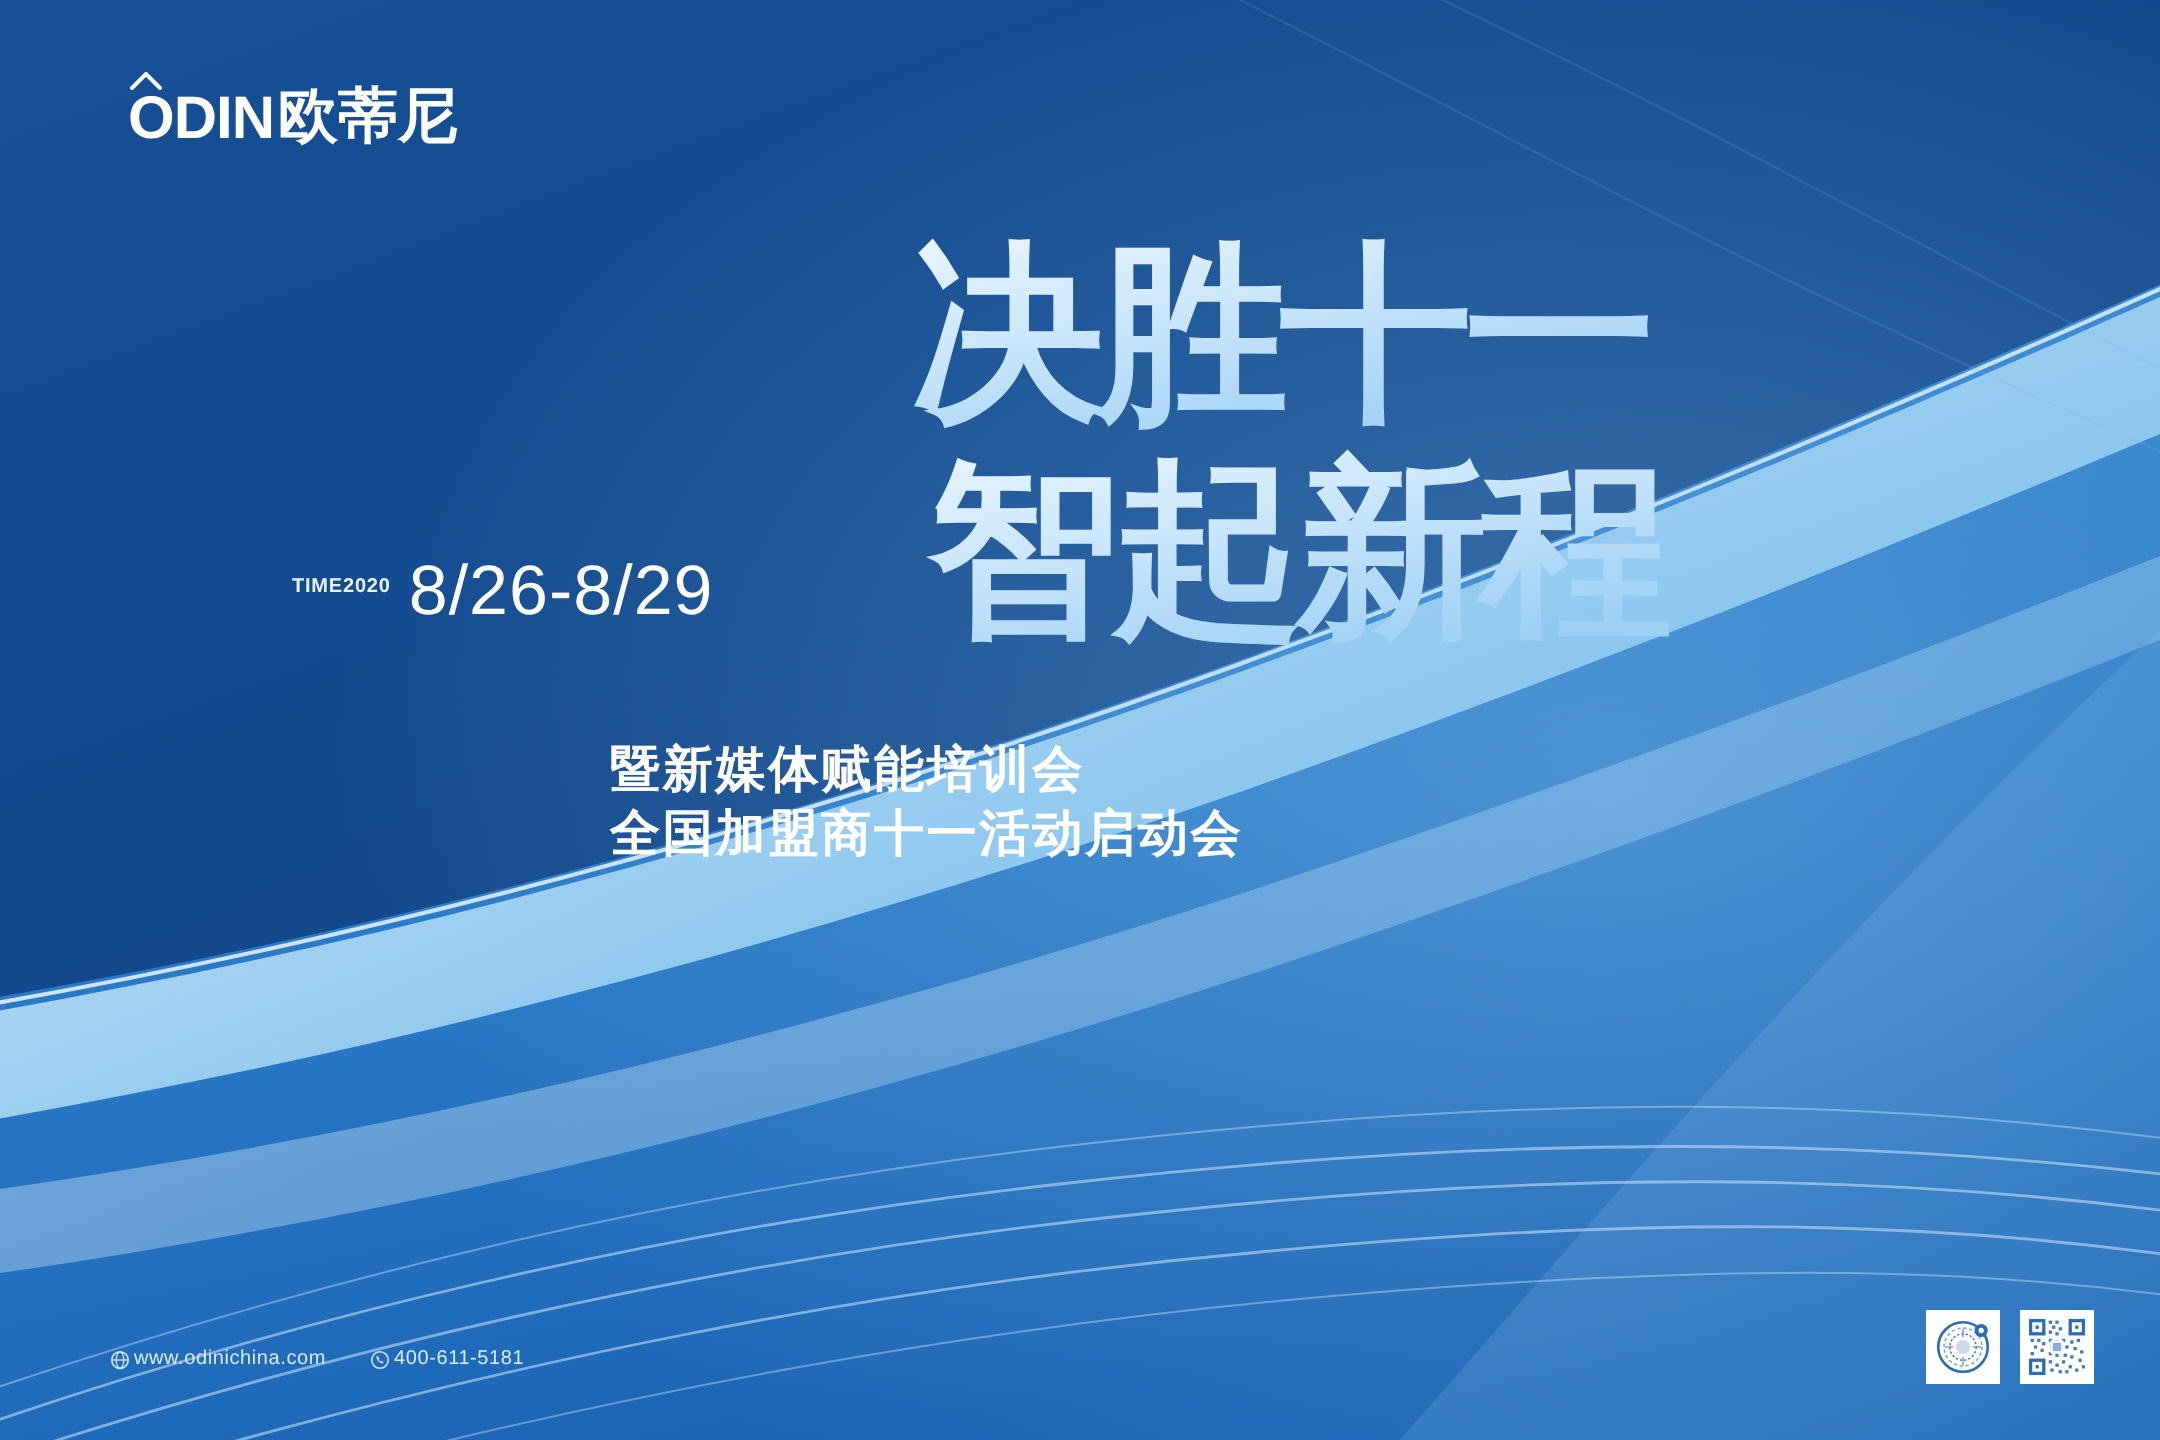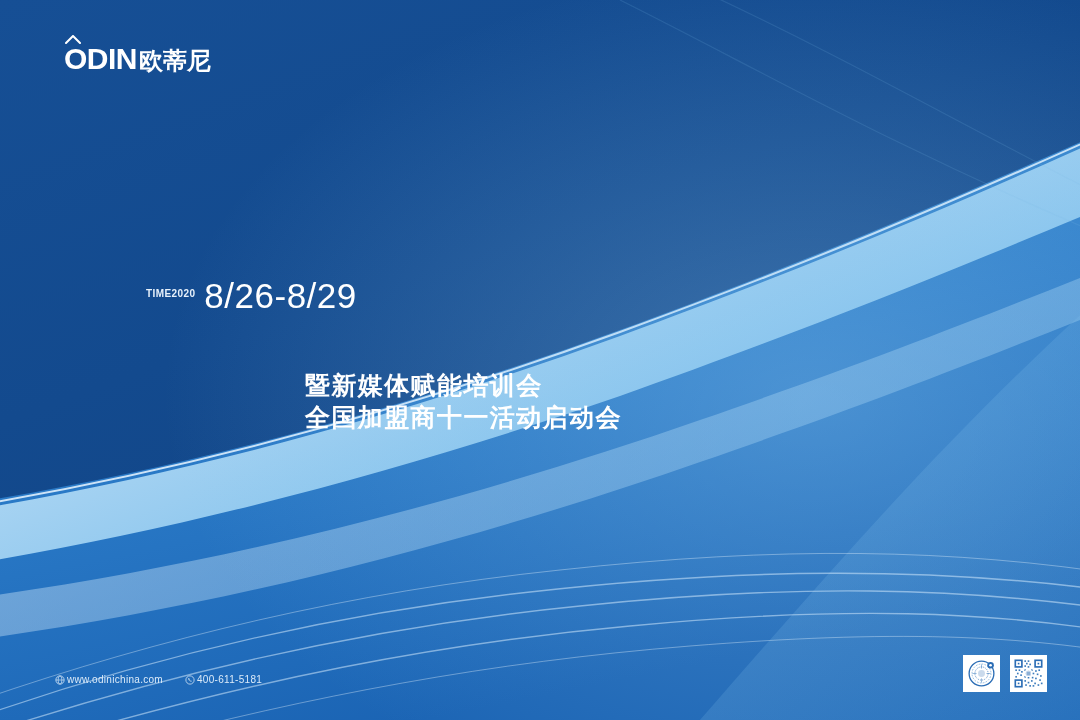--- a/index.html
+++ b/index.html
@@ -51,21 +51,21 @@
   }
   .logo-hat {
     position: absolute;
     left: 1px;
     top: -9px;
     width: 16px;
     height: 9px;
     pointer-events: none;
   }
   .logo-cn {
-    font-size: 24px;
+    font-size: 30px;
     font-weight: 700;
     line-height: 1;
     letter-spacing: 0px;
     padding-bottom: 1px;
   }
 
   
   .headline {
     position: absolute;
     left: 450px;
@@ -266,20 +266,33 @@
   <div class="logo">
     <span class="logo-mark">
       <svg class="logo-hat" viewBox="0 0 16 9">
         <path d="M1 8 L8 1 L15 8" fill="none" stroke="#ffffff" stroke-width="2" stroke-linecap="round" stroke-linejoin="round"></path>
       </svg>
       <span>ODIN</span>
     </span>
     <span class="logo-cn">欧蒂尼</span>
   </div>
 
+  <div class="headline">
+    <svg viewBox="0 0 460 220">
+      <defs>
+        <linearGradient id="inkGrad" x1="0" y1="0" x2="0.6" y2="1">
+          <stop offset="0%" stop-color="#e9f6ff"></stop>
+          <stop offset="45%" stop-color="#cbe6fb"></stop>
+          <stop offset="100%" stop-color="#9ed0f5"></stop>
+        </linearGradient>
+      </defs>
+      <text class="callig-line" x="6" y="82" font-size="96" fill="url(#inkGrad)" letter-spacing="-4">决胜十一</text>
+      <text class="callig-line" x="14" y="190" font-size="96" fill="url(#inkGrad)" letter-spacing="-4">智起新程</text>
+    </svg>
+  </div>
 
   <div class="date-block">
     <span class="date-label">
       <span>TIME</span>
       <span>2020</span>
     </span>
     <span class="date-range">8/26-8/29</span>
   </div>
 
 

